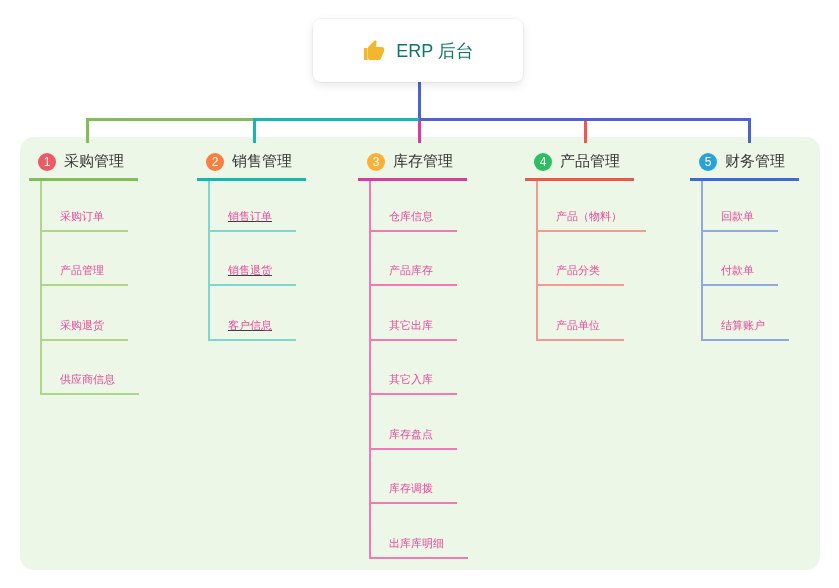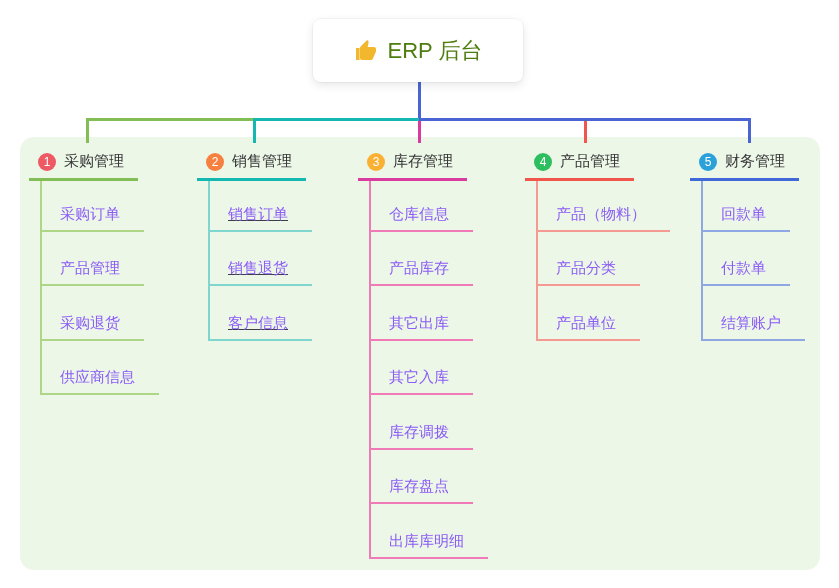--- a/index.html
+++ b/index.html
@@ -15,21 +15,21 @@
     background:#ecf7e8;border-radius:14px;z-index:0;
   }
   
   #root-node{
     position:absolute;left:313px;top:19px;width:210px;height:63px;
     background:#ffffff;border-radius:8px;
     box-shadow:0 3px 10px rgba(0,0,0,.10), 0 0 0 1px rgba(0,0,0,.03);
     display:flex;align-items:center;justify-content:center;gap:10px;
     z-index:3;
   }
-  #root-node .root-label{font-size:22px;color:#4d7c0f;}
+  #root-node .root-label{font-size:18px;color:#0f766e;}
   .thumb-icon svg{display:block;}
   
   .line{position:absolute;z-index:1;}
   .stem{left:418px;top:82px;width:3px;height:36px;background:#4a64d3;}
   .bus-green{left:86px;top:118px;width:167px;height:3px;background:#82be55;}
   .bus-teal{left:253px;top:118px;width:166px;height:3px;background:#14b8b1;}
   .bus-blue{left:419px;top:118px;width:332px;height:3px;background:#4a64d3;}
   .drop{width:3px;}
   .drop-1{left:86px;top:118px;height:25px;background:#82be55;}
   .drop-2{left:253px;top:118px;height:25px;background:#14b8b1;}
@@ -47,21 +47,21 @@
     font-size:12px;line-height:18px;text-align:center;flex:0 0 18px;
   }
   .branch-header .branch-label{margin-left:8px;font-size:15px;color:#353535;white-space:nowrap;}
   .branch-children{margin-left:11px;border-left:2px solid;width:fit-content;}
   .child-row{
     box-sizing:border-box;height:54.5px;width:fit-content;
     display:flex;align-items:flex-end;
     padding:0 24px 6px 18px;border-bottom:2px solid;cursor:pointer;
   }
   .child-row:first-child{height:50.5px;}
-  .child-label{font-size:15px;color:#8b5cf6;white-space:nowrap;}
+  .child-label{font-size:11px;color:#ec4899;white-space:nowrap;}
   
   .b1{left:29px;}  .b2{left:197px;}  .b3{left:358px;}  .b4{left:525px;}  .b5{left:690px;}
   
   .b1 .branch-header{border-color:#82be55;} .b1 .num{background:#ee5a64;}
   .b1 .branch-children{border-color:#aed687;} .b1 .child-row{border-color:#aed687;}
   .b2 .branch-header{border-color:#14b8b1;} .b2 .num{background:#f5803f;}
   .b2 .branch-children{border-color:#7fd6cf;text-decoration:underline;} .b2 .child-row{border-color:#7fd6cf;}
   .b3 .branch-header{border-color:#d93b9e;} .b3 .num{background:#f9b033;}
   .b3 .branch-children{border-color:#f07ab8;} .b3 .child-row{border-color:#f07ab8;justify-content:flex-end;}
   .b4 .branch-header{border-color:#f1564d;} .b4 .num{background:#2dbe5f;}
@@ -146,24 +146,24 @@
       <div class="child-row">
           <span class="child-label">产品库存</span>
         </div>
       <div class="child-row">
           <span class="child-label">其它出库</span>
         </div>
       <div class="child-row">
           <span class="child-label">其它入库</span>
         </div>
       <div class="child-row">
+          <span class="child-label">库存盘点</span>
+        </div>
+      <div class="child-row">
           <span class="child-label">库存调拨</span>
-        </div>
-      <div class="child-row">
-          <span class="child-label">库存盘点</span>
         </div>
       <div class="child-row">
           <span class="child-label">出库库明细</span>
         </div>
     </div>
   </div>
 
   <div class="branch b4">
     <div class="branch-header">
       <span class="num">4</span>

